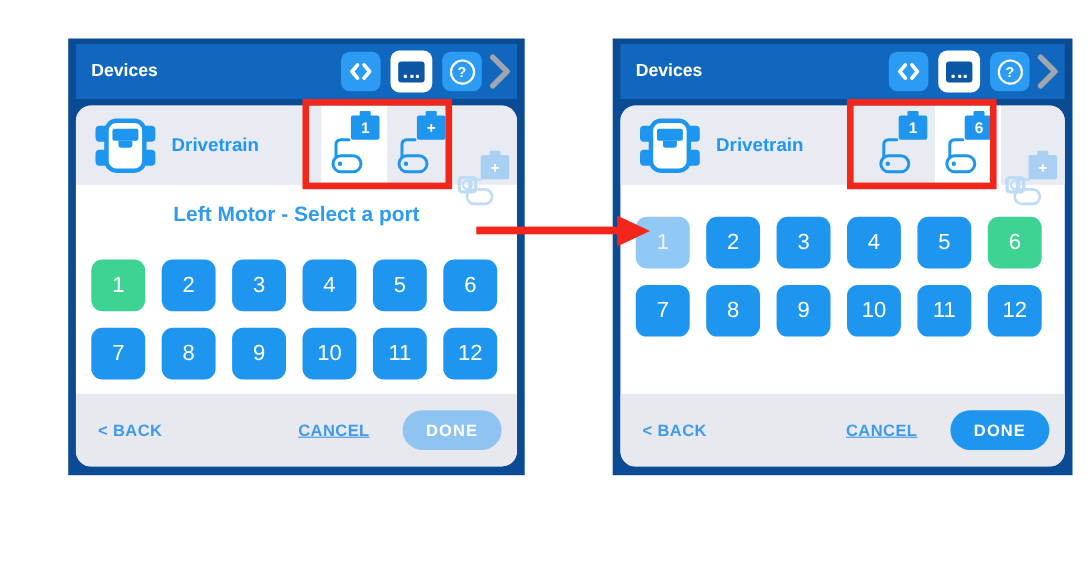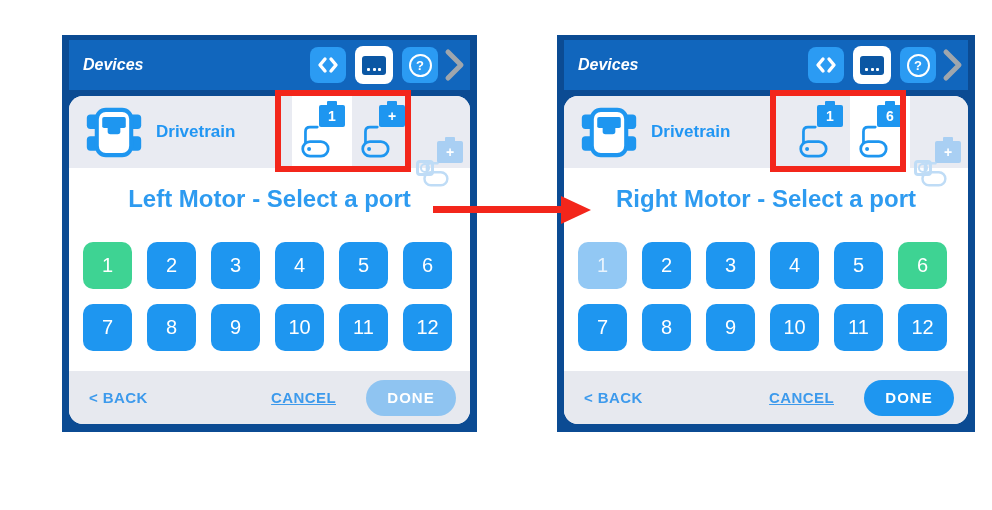--- a/index.html
+++ b/index.html
@@ -8,21 +8,21 @@
 
   
   .panel { position:absolute; top:35px; height:397px; background:#0B4B93;
            box-sizing:border-box; padding:5px 7px 8px 7px; display:flex; flex-direction:column; }
   .panel-left  { left:62px;  width:415px; }
   .panel-right { left:557px; width:418px; }
 
   
   .titlebar { height:50px; background:#1166BD; display:flex; align-items:center;
               padding:0 4px 0 14px; margin-bottom:6px; flex:0 0 auto; }
-  .titlebar-title { color:#fff; font-size:16px; font-weight:600; margin-right:auto;font-style:italic; }
+  .titlebar-title { color:#fff; font-size:16px; font-weight:600; margin-right:auto; }
   .tb-icon { width:36px; height:36px; border-radius:8px; margin-left:9px; display:flex;
              align-items:center; justify-content:center; box-sizing:border-box; }
   .tb-blue  { background:#2B9BF3; }
   .tb-white { background:#ffffff; width:38px; height:38px; }
   .brain-glyph { width:24px; height:19px; background:#0B57A4; border-radius:3px; position:relative; }
   .brain-glyph span { position:absolute; bottom:4px; width:3px; height:3px; border-radius:1px;
                       background:#fff; }
   .brain-glyph span:nth-child(1){ left:5px; } .brain-glyph span:nth-child(2){ left:10.5px; }
   .brain-glyph span:nth-child(3){ left:16px; }
   .help-circle { width:23px; height:23px; border:2.5px solid #fff; border-radius:50%;
@@ -47,31 +47,31 @@
            align-items:center; justify-content:center; }
   .badge::before { content:""; position:absolute; top:-4px; left:8px; width:10px; height:5px;
                    background:inherit; border-radius:1px; }
   .add-tab { width:58px; position:relative; }
   .add-tab .badge { background:#A9CFF3; }
   .gyro-glyph { position:absolute; left:4px; top:28px; width:18px; height:16px;
                 border:3px solid #BFDCF6; border-radius:4px; display:flex; align-items:center;
                 justify-content:center; box-sizing:border-box; }
   .gyro-glyph i { width:6px; height:6px; border:2px solid #BFDCF6; border-radius:50%; display:block; }
 
-  .prompt { text-align:center; margin-top:17px; font-size:24px; font-weight:700; color:#2E9BF0;
+  .prompt { text-align:center; margin-top:17px; font-size:19px; font-weight:700; color:#2E9BF0;
             flex:0 0 auto; }
 
   .ports { display:flex; flex-wrap:wrap; gap:15px; padding:0 14px; margin-top:29px; flex:0 0 auto; }
   .port { width:49px; height:47px; border-radius:10px; display:flex; align-items:center;
           justify-content:center; color:#fff; font-size:20px; font-weight:500; cursor:pointer; }
   .port.state-normal   { background:#1E96F0; }
   .port.state-selected { background:#3ED393; }
   .port.state-disabled { background:#92C8F4; color:rgba(255,255,255,0.8); }
 
-  .footer { margin-top:auto; height:53px; background:#E7E9EF; display:flex; align-items:center;
+  .footer { margin-top:auto; height:66px; background:#E7E9EF; display:flex; align-items:center;
             padding:0 14px 0 20px; font-size:15px; font-weight:700; color:#3D9AEC;
             letter-spacing:0.4px; flex:0 0 auto; }
   .back-button { margin-right:auto; cursor:pointer; }
   .cancel-button { margin-right:30px; cursor:pointer;text-decoration:underline; }
   .done-button { width:90px; height:36px; border-radius:18px; display:flex; align-items:center;
                  justify-content:center; color:#fff; letter-spacing:1px; cursor:pointer; }
   .done-button.done-disabled { background:#8FC4F1; }
   .done-button.done-enabled  { background:#1E96F0; }
 
   
@@ -280,21 +280,20 @@
         <span class="motor-glyph" style="left:10px; top:26px;">
           <svg width="36" height="30" viewBox="0 0 44 36">
             <rect x="3" y="17" width="28" height="16" rx="8" fill="none" stroke="#BFDCF6" stroke-width="3"></rect>
             <path d="M6,18 V10 Q6,6 11,6 H19" fill="none" stroke="#BFDCF6" stroke-width="3" stroke-linecap="round"></path>
           </svg>
         </span>
         <span class="badge">+</span>
       </div>
     </div>
 
-    <div class="prompt">Right Motor - Select a port</div>
 
     <div class="ports">
 
         <div class="port state-disabled">1</div>
 
         <div class="port state-normal">2</div>
 
         <div class="port state-normal">3</div>
 
         <div class="port state-normal">4</div>

